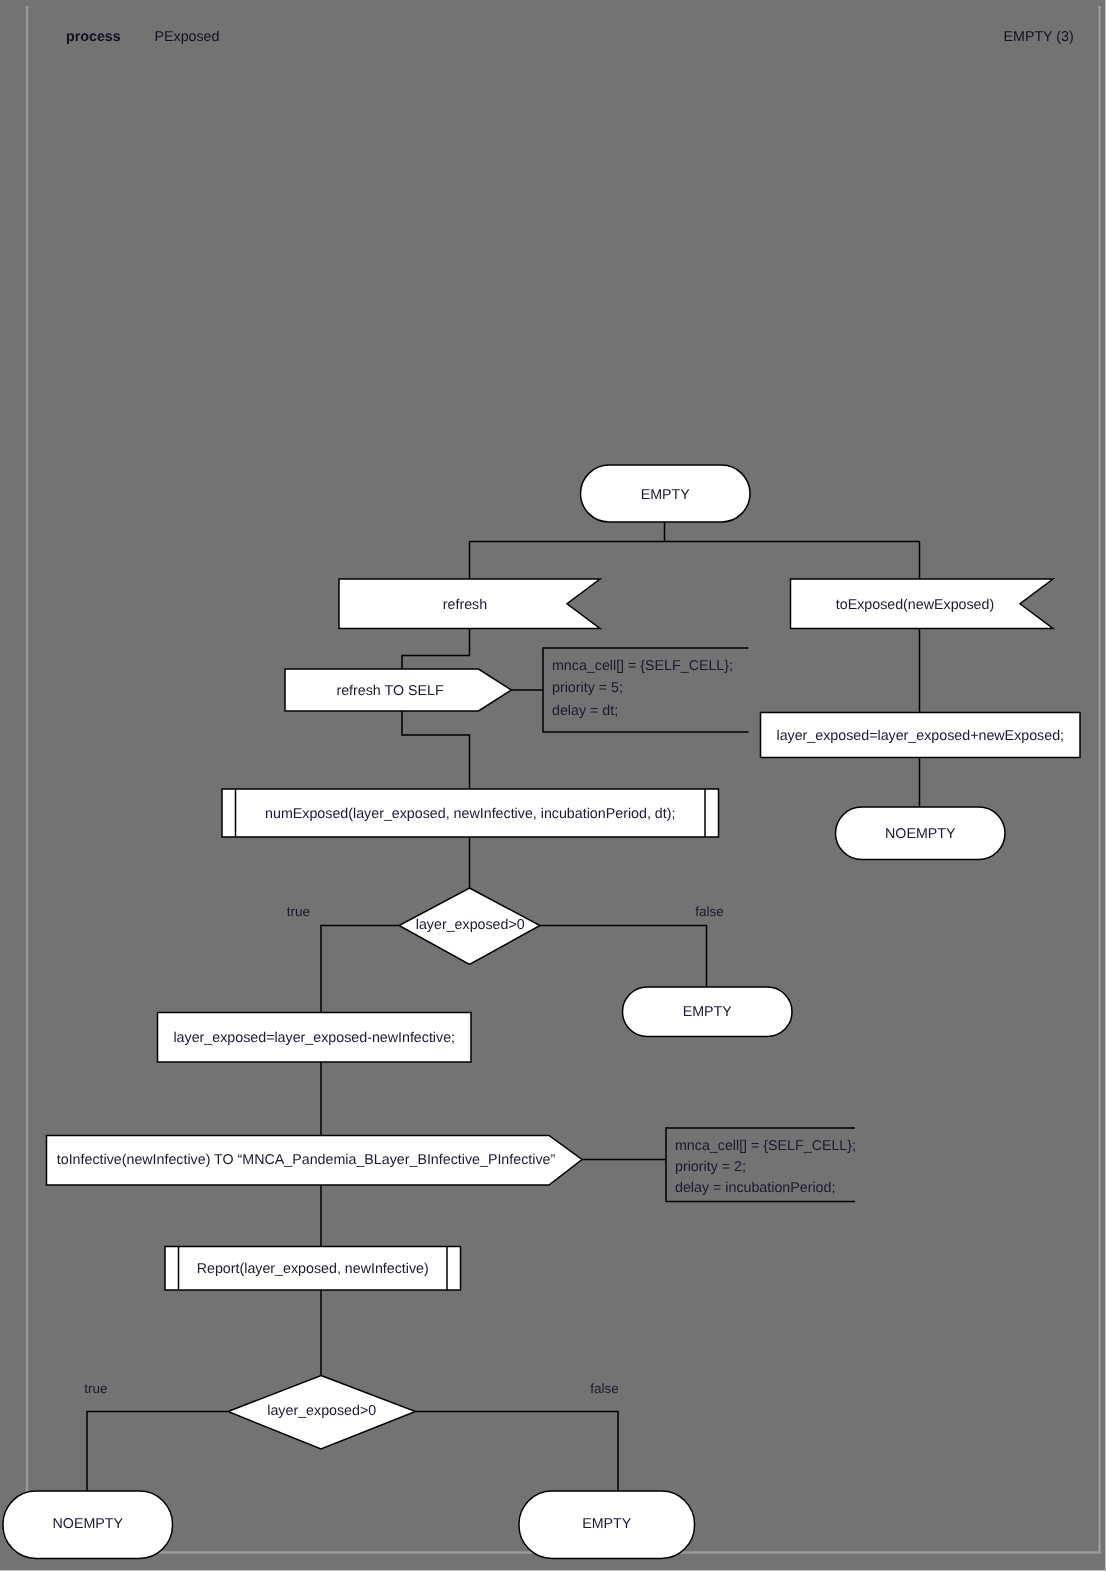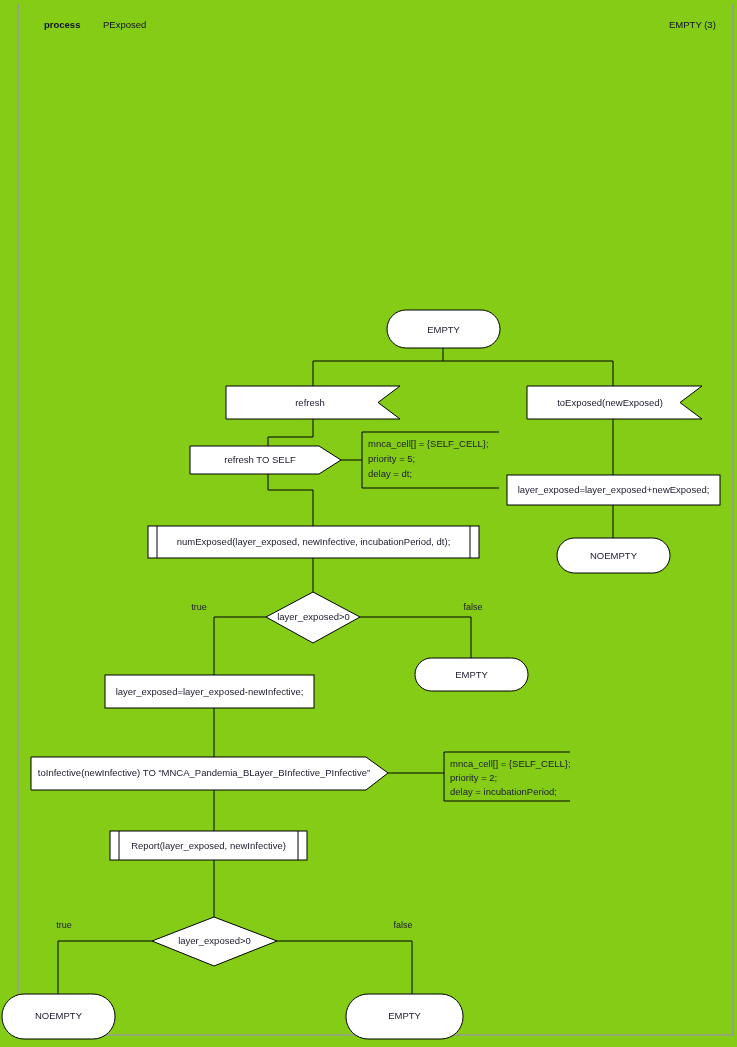--- a/index.html
+++ b/index.html
@@ -7,21 +7,21 @@
     padding: 0;
     background: #ffffff;
   }
   body {
     font-family: "Liberation Sans", sans-serif;
   }
   #canvas {
     position: relative;
     width: 737px;
     height: 1047px;
-    background: #84cc16;
+    background: #737373;
     overflow: hidden;
   }
   #diagram-svg {
     position: absolute;
     left: 0;
     top: 0;
   }
   .shape-text {
     font-family: "Liberation Sans", sans-serif;
     font-size: 9.5px;

